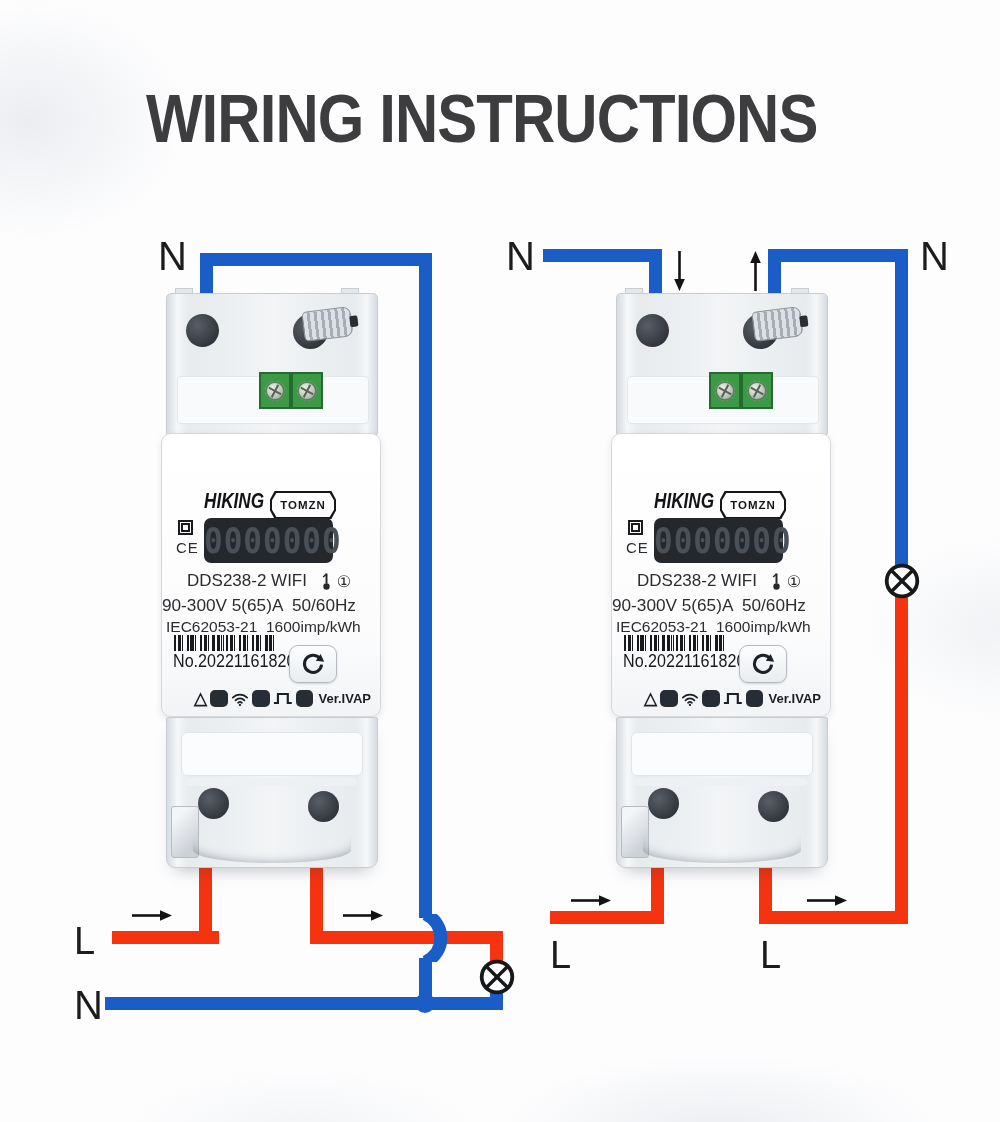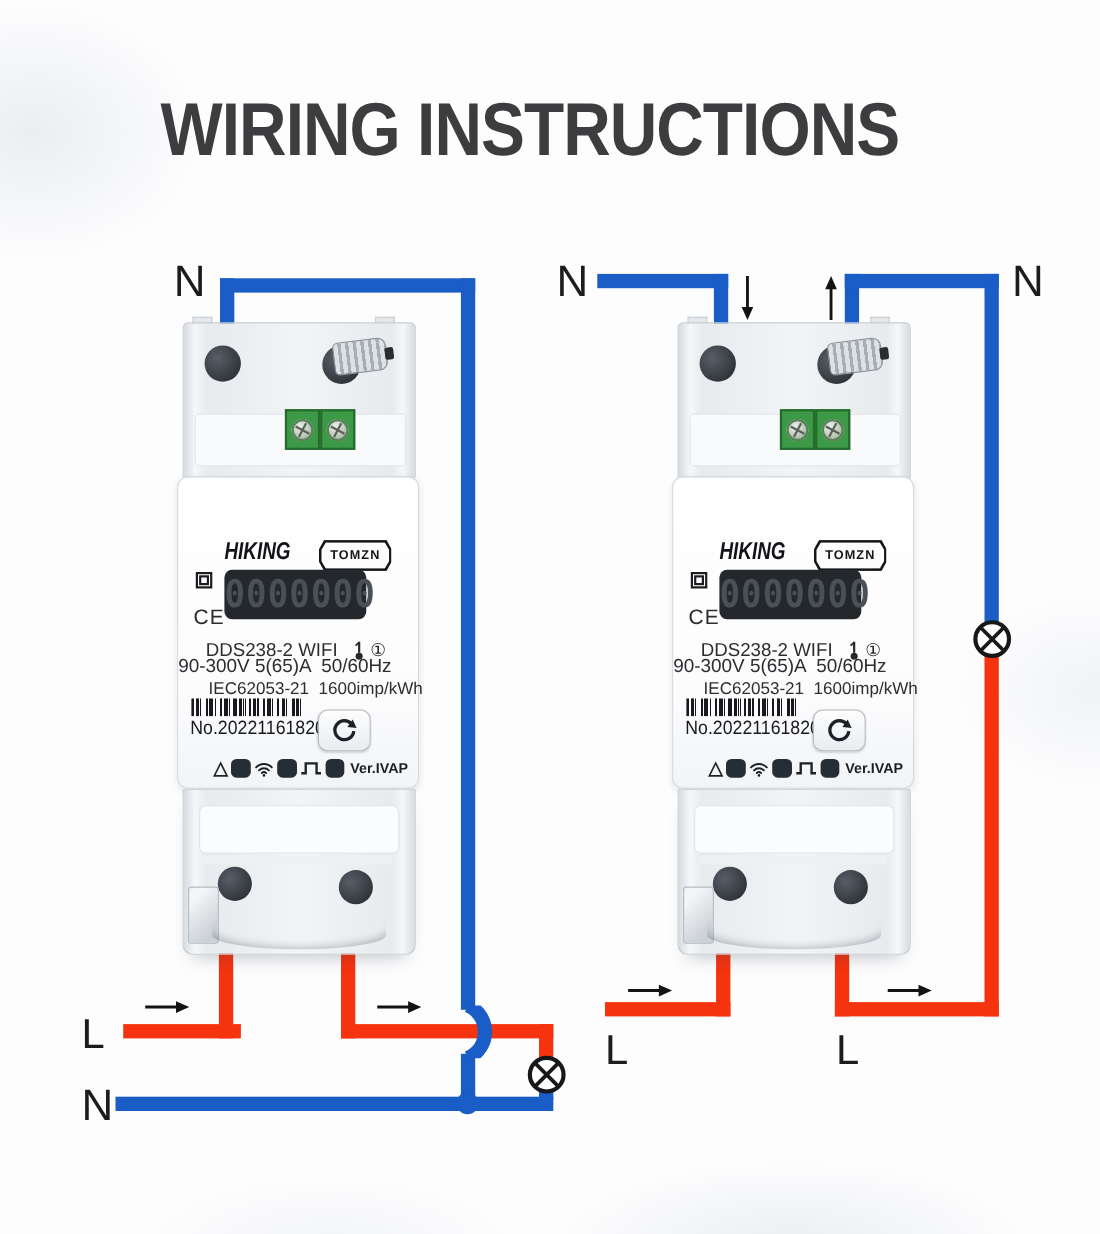--- a/index.html
+++ b/index.html
@@ -58,42 +58,42 @@
   .g-screw{width:20px;height:20px;border-radius:50%;position:relative;
     background:radial-gradient(circle at 40% 35%, #eef1ea, #9fb29c 75%);box-shadow:inset 0 0 0 2px #57815a;}
   .g-screw::before,.g-screw::after{content:"";position:absolute;left:50%;top:50%;width:14px;height:2px;background:#5a6158;}
   .g-screw::before{transform:translate(-50%,-50%) rotate(28deg);}
   .g-screw::after{transform:translate(-50%,-50%) rotate(118deg);}
   .face{position:absolute;left:0;top:142px;width:220px;height:284px;
     background:linear-gradient(180deg,#ffffff 0%,#fcfcfd 70%,#f2f4f6 100%);
     border:1px solid #d5d9dd;border-radius:10px;box-shadow:0 3px 7px rgba(30,40,50,.10);box-sizing:border-box;}
   .brand{position:absolute;left:42px;top:54px;font-size:22px;font-weight:800;font-style:italic;
     color:#121317;letter-spacing:0;transform:scaleX(.78);transform-origin:left top;white-space:nowrap;}
-  .badge{position:absolute;left:128px;top:57px;width:66px;height:28px;}
+  .badge{position:absolute;left:108px;top:57px;width:66px;height:28px;}
   .badge-bg{position:absolute;inset:0;background:#15161a;
     clip-path:polygon(7% 0,93% 0,100% 30%,100% 70%,93% 100%,7% 100%,0 70%,0 30%);}
   .badge-in{position:absolute;inset:2px;background:#fdfdfd;
     clip-path:polygon(7% 0,93% 0,100% 30%,100% 70%,93% 100%,7% 100%,0 70%,0 30%);}
   .badge-t{position:absolute;inset:0;display:flex;align-items:center;justify-content:center;
     font-size:11.5px;font-weight:700;letter-spacing:1px;color:#141519;}
   .lcd{position:absolute;left:42px;top:84px;width:129px;height:45px;background:var(--lcd,#24282d);
     border-radius:7px;display:flex;align-items:center;justify-content:flex-start;}
   .lcd-digits{font-family:"DejaVu Sans Mono",monospace;font-weight:700;font-size:31px;
     color:#4a5058;letter-spacing:1px;transform:scaleY(1.12);}
   .sqicon{position:absolute;left:16px;top:86px;width:15px;height:15px;border:2px solid #1a1c1f;
     display:flex;align-items:center;justify-content:center;box-sizing:border-box;}
   .sq-in{width:5px;height:5px;border:2px solid #1a1c1f;}
-  .ce{position:absolute;left:14px;top:105px;font-size:19px;letter-spacing:1px;color:#2a2c2f;margin-top:12px;}
-  .model-row{position:absolute;left:25px;top:147px;width:164px;display:flex;align-items:center;}
+  .ce{position:absolute;left:14px;top:105px;font-size:15px;letter-spacing:1px;color:#2a2c2f;}
+  .model-row{position:absolute;left:25px;top:137px;width:164px;display:flex;align-items:center;}
   .model{font-size:17px;color:#2b2d30;white-space:nowrap;}
   .probe{margin-left:auto;}
   .one{font-size:16px;color:#26282b;margin-left:5px;}
   .ratings{position:absolute;left:0;top:161px;width:100%;text-align:left;font-size:17.2px;
     color:#2b2d30;white-space:pre;}
-  .standard{position:absolute;left:16px;top:184px;width:100%;text-align:center;font-size:15.5px;
+  .standard{position:absolute;left:4px;top:184px;width:100%;text-align:left;font-size:15.5px;
     color:#2b2d30;white-space:pre;}
   .barcode{position:absolute;left:12px;top:201px;width:104px;height:16px;
     background:
      repeating-linear-gradient(90deg,#17191c 0 2px,transparent 2px 4px,#17191c 4px 7px,transparent 7px 8px,#17191c 8px 9px,transparent 9px 13px),
      repeating-linear-gradient(90deg,transparent 0 5px,#17191c 5px 6px,transparent 6px 11px);}
   .serial{position:absolute;left:11px;top:217px;font-size:17.5px;color:#17191c;
     transform:scaleX(.92);transform-origin:left top;white-space:nowrap;}
   .reset-btn{position:absolute;left:127px;top:211px;width:46px;height:36px;border-radius:9px;
     background:linear-gradient(180deg,#fdfdfe,#e9edf0);border:1.5px solid #b4bac0;
     box-shadow:0 1px 2px rgba(0,0,0,.15);display:flex;align-items:center;justify-content:center;}

